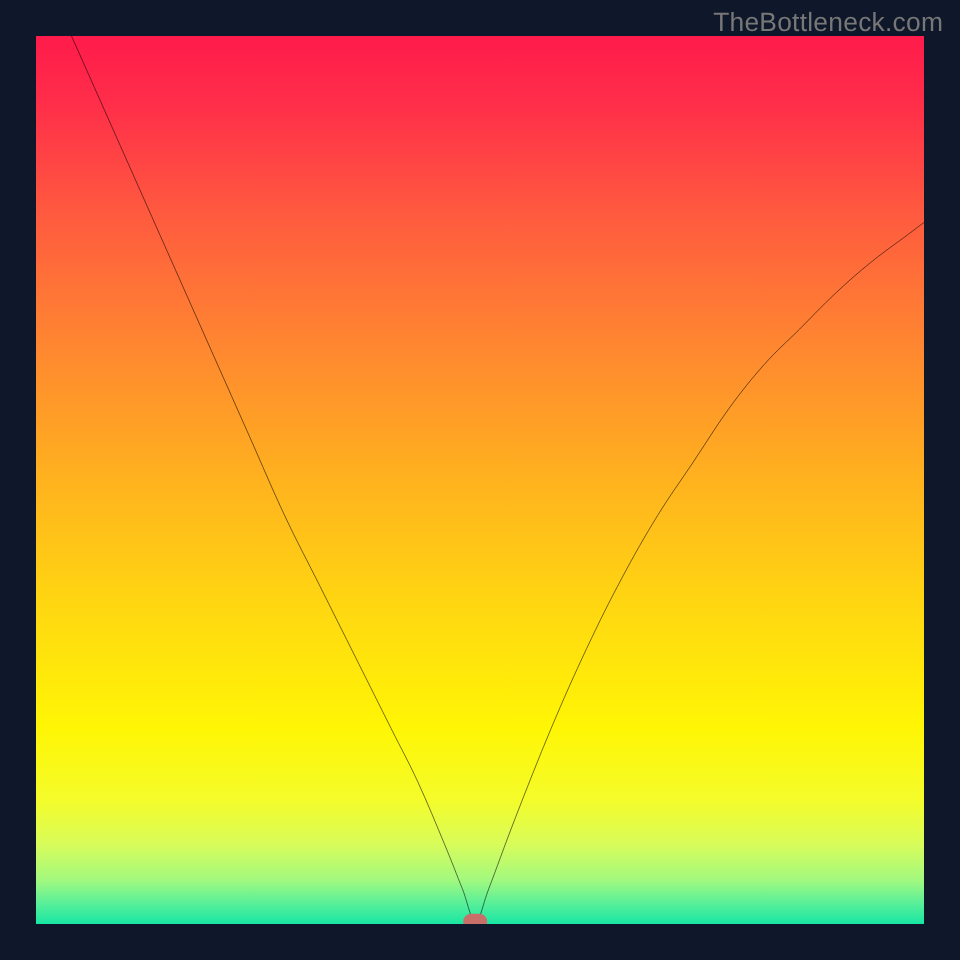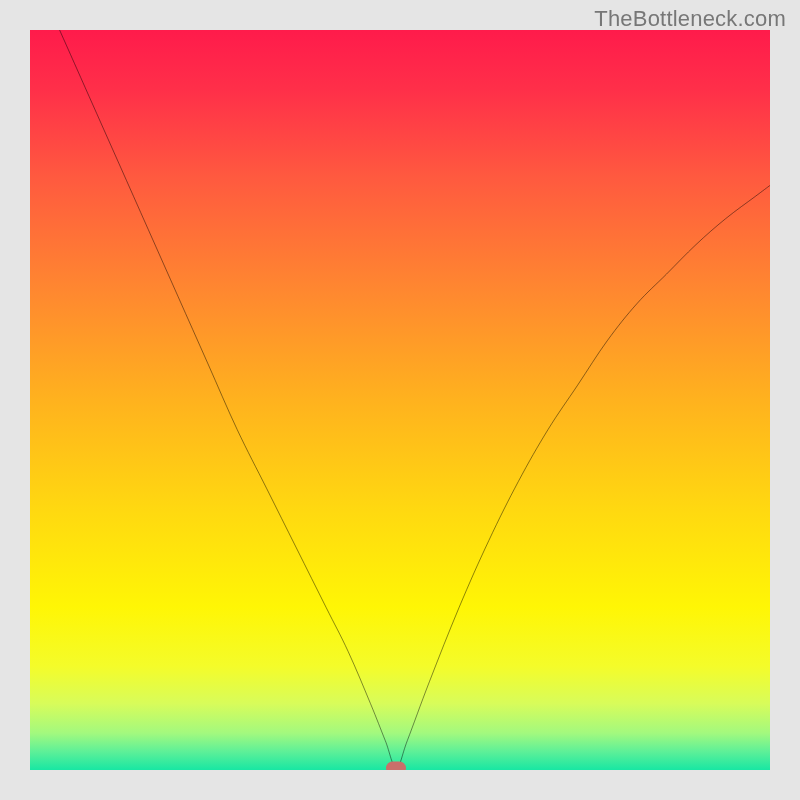--- a/index.html
+++ b/index.html
@@ -8,21 +8,21 @@
     width: 800px;
     height: 800px;
     overflow: hidden;
     font-family: Arial, Helvetica, sans-serif;
     background: #000;
   }
   .frame {
     position: relative;
     width: 800px;
     height: 800px;
-    background: #e5e5e5;
+    background: #0f172a;
   }
   .watermark {
     position: absolute;
     top: 6px;
     right: 14px;
     color: #777;
     font-size: 22px;
     font-weight: 500;
     letter-spacing: 0.2px;
     user-select: none;

